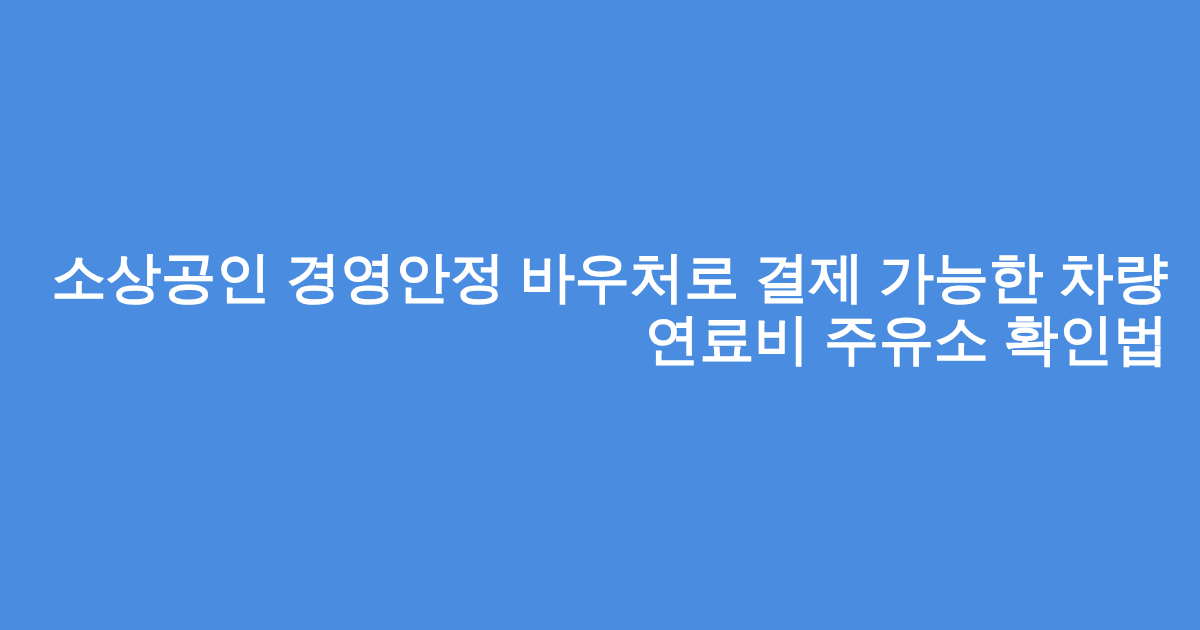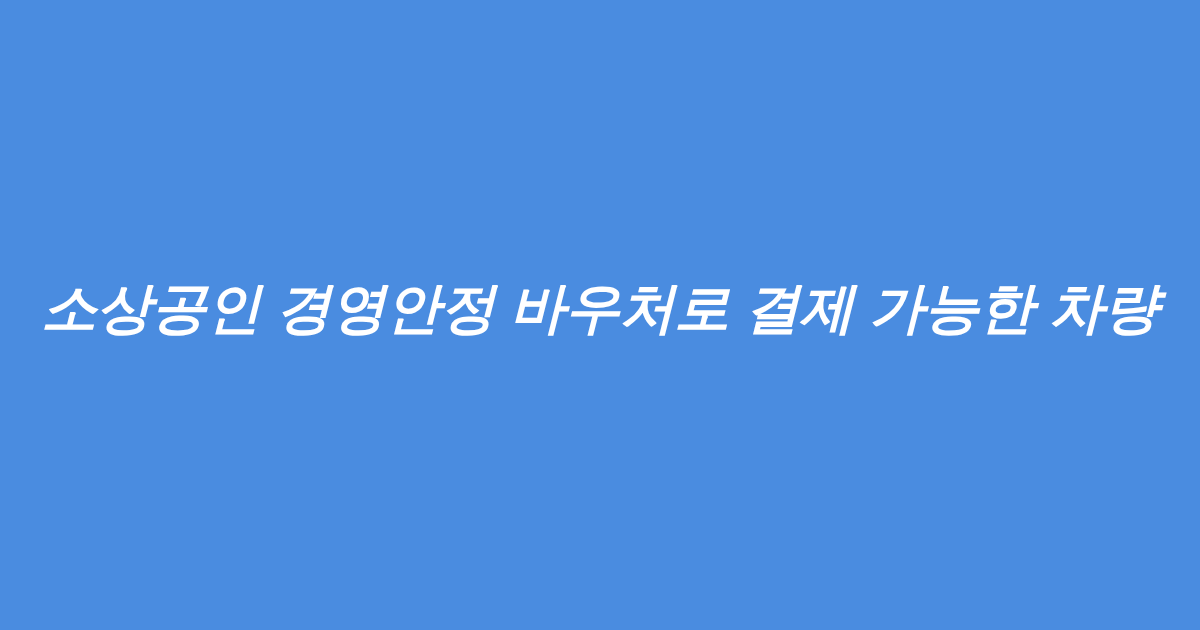--- a/index.html
+++ b/index.html
@@ -26,34 +26,34 @@
     justify-content: center;
     background-color: #4a8ce0;
   }
 
   .title-block {
     box-sizing: border-box;
     width: 100%;
     padding: 0 32px;
     
     transform: translateY(-7px);
-    text-align: center;
-    font-style: italic;
+    text-align: right;
   }
 
   .title-line {
     display: block;
     color: #ffffff;
     font-size: 55px;
     font-weight: 700;
     line-height: 62px;
     letter-spacing: -0.2px;
     white-space: nowrap;
   }
 </style>
 </head>
 <body>
 
 <div class="og-card">
   <div class="title-block">
     <span class="title-line">소상공인 경영안정 바우처로 결제 가능한 차량</span>
+    <span class="title-line">연료비 주유소 확인법</span>
   </div>
 </div>
 
 </body></html>

